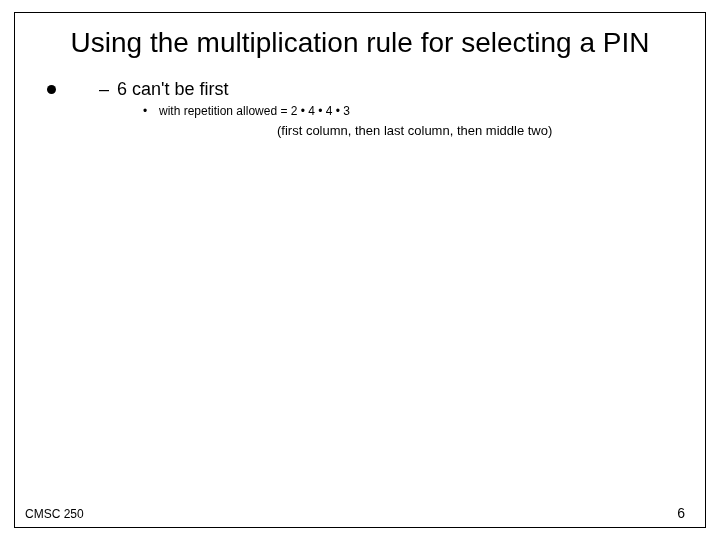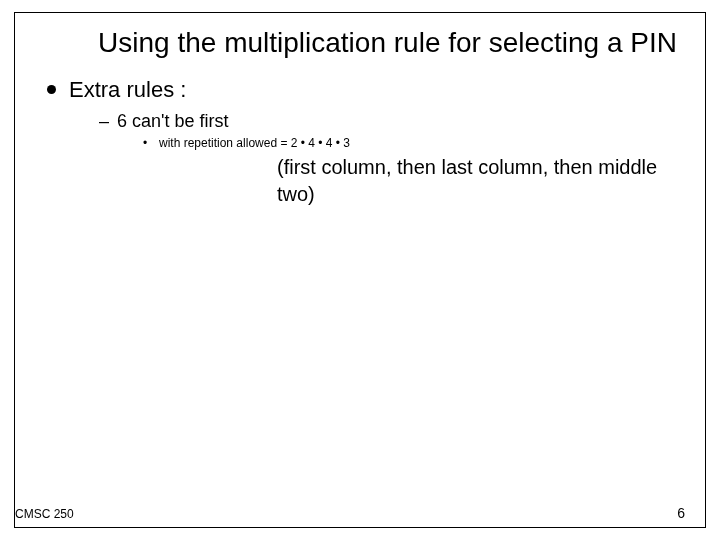--- a/index.html
+++ b/index.html
@@ -24,21 +24,21 @@
     right: 14px;
     top: 12px;
     bottom: 12px;
     border: 1.5px solid #000;
     box-sizing: border-box;
     padding: 10px 28px 10px 28px;
   }
   .title {
     font-size: 28px;
     line-height: 1.15;
-    text-align: right;
+    text-align: center;
     margin: 4px 0 18px 0;
     font-weight: normal;
   }
   ul.top {
     list-style: none;
     margin: 0;
     padding: 0;
   }
   ul.top > li {
     position: relative;
@@ -84,27 +84,27 @@
     font-size: 12px;
     line-height: 1.35;
   }
   ul.dot > li::before {
     content: "•";
     position: absolute;
     left: 0;
     top: 0;
   }
   .note {
-    font-size: 20px;
+    font-size: 13px;
     padding-left: 160px;
     line-height: 1.35;
   }
   .footer-left {
     position: absolute;
-    left: 0;
+    left: 10px;
     bottom: 6px;
     font-size: 12px;
   }
   .footer-right {
     position: absolute;
     right: 20px;
     bottom: 6px;
     font-size: 14px;
   }
 </style>
@@ -113,21 +113,20 @@
 
 <div class="slide">
   <div class="frame">
 
     <h1 class="title">Using the multiplication rule for selecting a PIN</h1>
 
     <ul class="top">
 
 
       <li>
-        <span>Extra rules :</span>
         <ul class="dash">
           <li>
             <span>6 can't be first</span>
             <ul class="dot">
               <li>
                 <span>with repetition allowed = 2 • 4 • 4 • 3</span>
               </li>
             </ul>
             <div class="note">(first column, then last column, then middle two)</div>
           </li>

